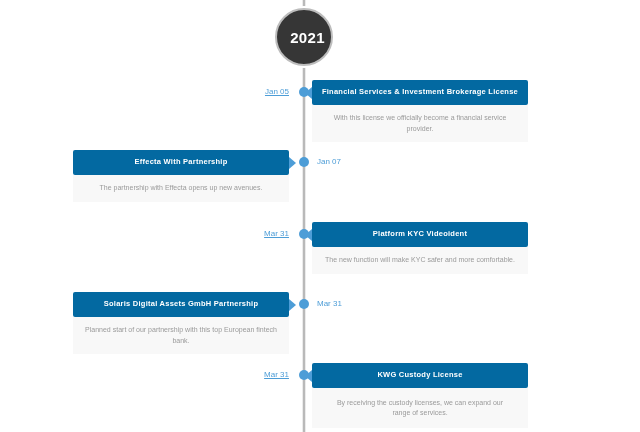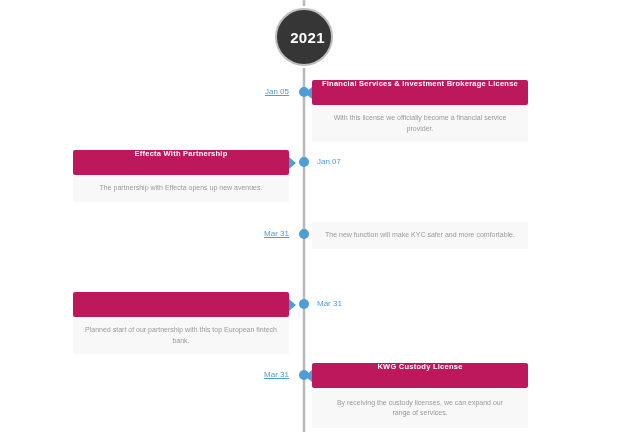--- a/index.html
+++ b/index.html
@@ -65,24 +65,24 @@
   
   .card {
     position: absolute;
     width: 216px;
   }
   .event.right .card { left: 312px; }
   .event.left  .card { left: 73px; }
 
   .card-title {
     position: relative;
-    background: #be185d;
+    background: #0369a1;
     height: 25px;
     display: flex;
-    align-items: flex-start;
+    align-items: center;
     justify-content: center;
     padding: 0 10px;
     border-radius: 2px;
   }
   .card-title-text {
     color: #ffffff;
     font-size: 7.5px;
     font-weight: bold;
     letter-spacing: 0.25px;
     text-align: center;
@@ -182,32 +182,37 @@
       <div class="card-desc">
         <span class="card-desc-text">The partnership with Effecta opens up new avenues.</span>
       </div>
     </div>
   </div>
 
   <div class="event right" style="top:222px">
     <span class="date" style="top:8px">Mar 31</span>
     <div class="dot" style="top:7px"></div>
     <div class="card">
+      <div class="card-title">
+        <span class="notch"></span>
+        <span class="card-title-text">Platform KYC Videoident</span>
+      </div>
       <div class="card-desc">
         <span class="card-desc-text">The new function will make KYC safer and more comfortable.</span>
       </div>
     </div>
   </div>
 
   <div class="event left" style="top:292px">
     <span class="date" style="top:8px">Mar 31</span>
     <div class="dot" style="top:7px"></div>
     <div class="card">
       <div class="card-title">
         <span class="notch"></span>
+        <span class="card-title-text">Solaris Digital Assets GmbH Partnership</span>
       </div>
       <div class="card-desc">
         <span class="card-desc-text">Planned start of our partnership with this top European fintech bank.</span>
       </div>
     </div>
   </div>
 
   <div class="event right" style="top:363px">
     <span class="date" style="top:8px">Mar 31</span>
     <div class="dot" style="top:7px"></div>

